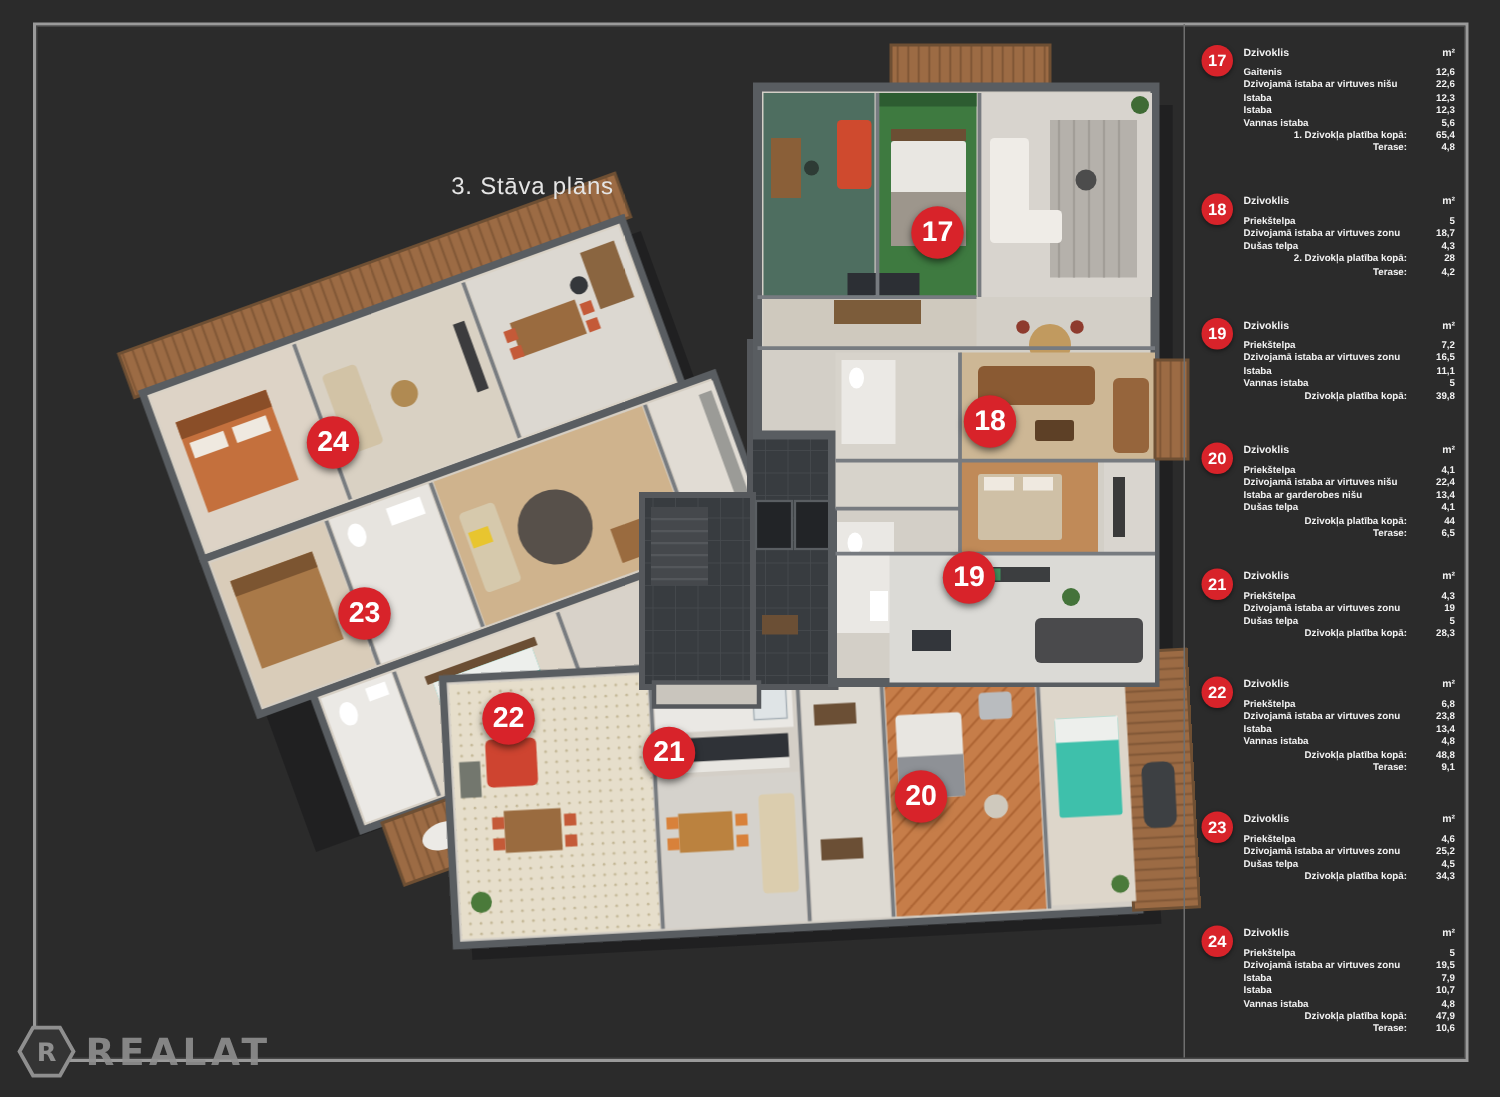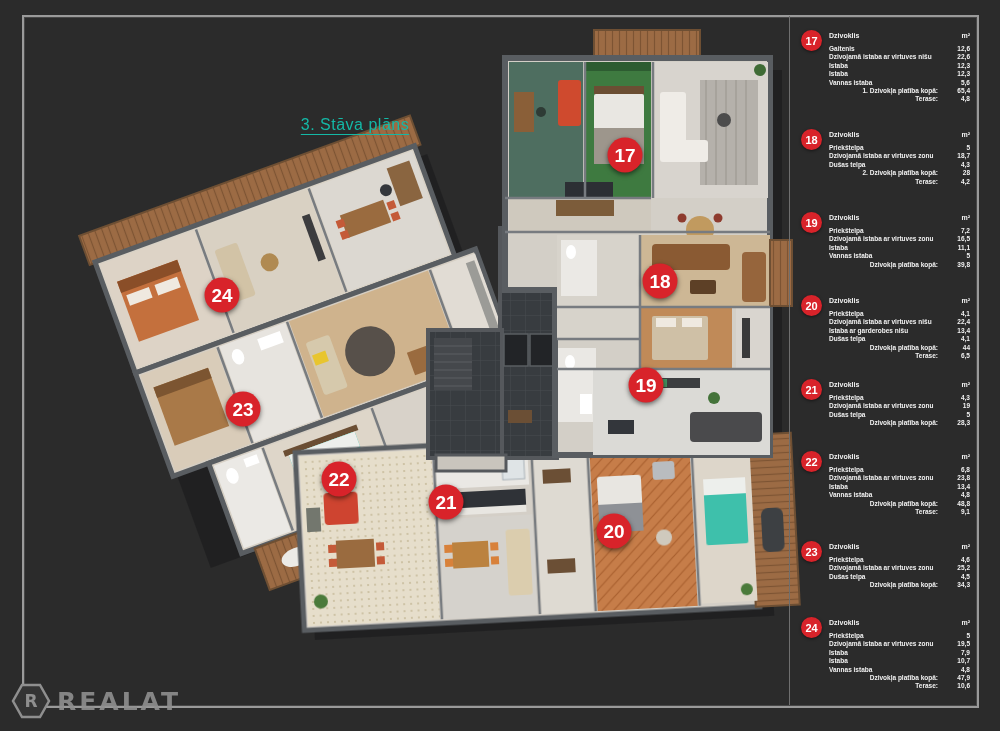--- a/index.html
+++ b/index.html
@@ -4,22 +4,22 @@
 <style>
   html,body{margin:0;padding:0;background:#2b2b2b;}
   #stage{position:relative;width:1000px;height:731px;background:#2b2b2b;overflow:hidden;
          font-family:"Liberation Sans","DejaVu Sans",sans-serif;-webkit-user-select:none;user-select:none;}
   
   #frame{position:absolute;left:22px;top:15px;width:953px;height:689px;
          border:2px solid #9a9a9a;box-shadow:inset 0 0 0 1px #474747;pointer-events:none;}
   #divider{position:absolute;left:789px;top:16px;width:1px;height:689px;background:#6f6f6f;}
   
   #plan-title{position:absolute;left:250px;top:116px;width:210px;text-align:center;
-        color:#14b8a6;font-size:16px;letter-spacing:.5px;
-        text-decoration:underline;text-underline-offset:4px;}
+        color:#e5e5e5;font-size:16px;letter-spacing:.5px;
+        text-underline-offset:4px;}
   
   #plan-svg{position:absolute;left:0;top:0;width:1000px;height:731px;}
   
   .plan-marker{position:absolute;width:35px;height:35px;border-radius:50%;
         background:var(--accent,#d8232a);color:#fff;font-weight:bold;font-size:19px;
         display:flex;align-items:center;justify-content:center;
         transform:translate(-50%,-50%);box-shadow:0 2px 5px rgba(0,0,0,.55);cursor:pointer;}
   
   #legend{position:absolute;left:0;top:0;width:1000px;height:731px;pointer-events:none;}
   .apt{position:absolute;left:801px;width:170px;display:flex;align-items:flex-start;}

